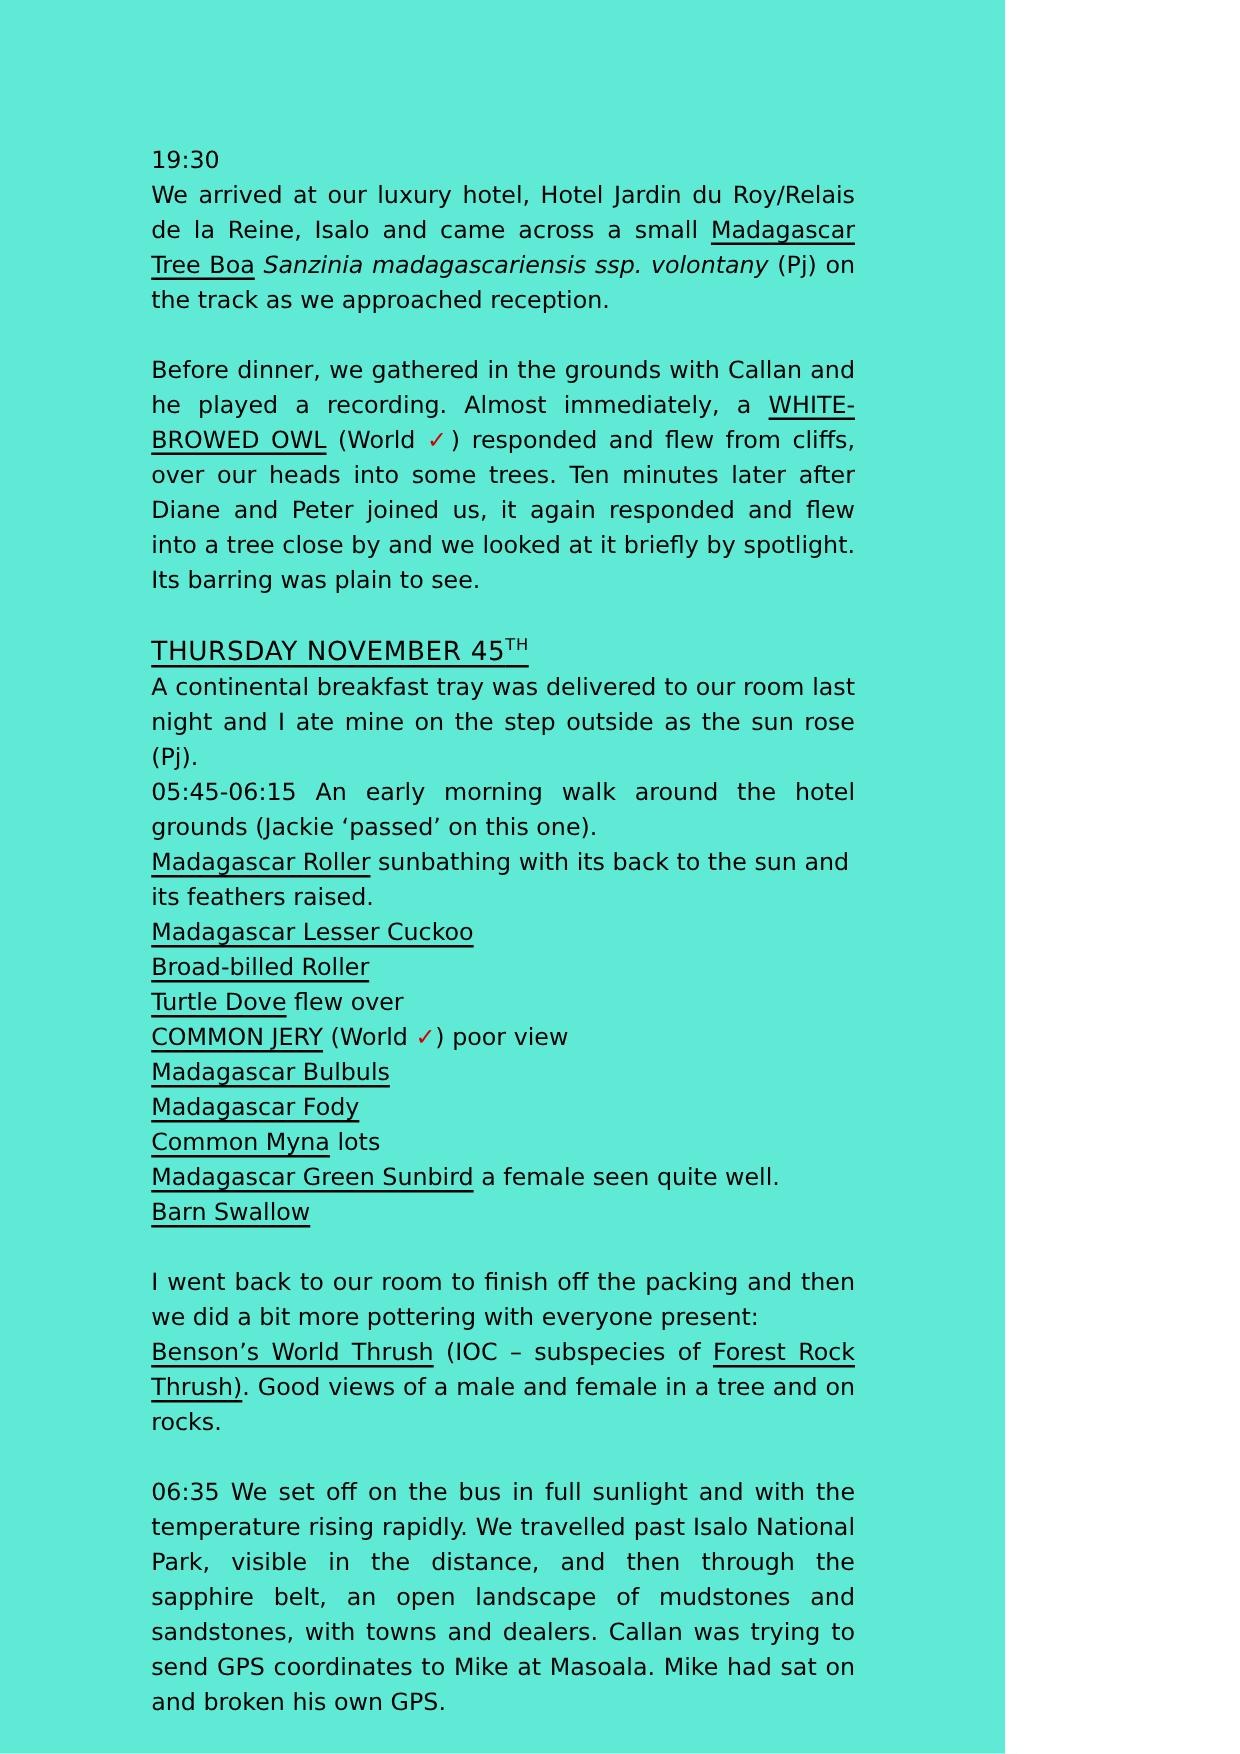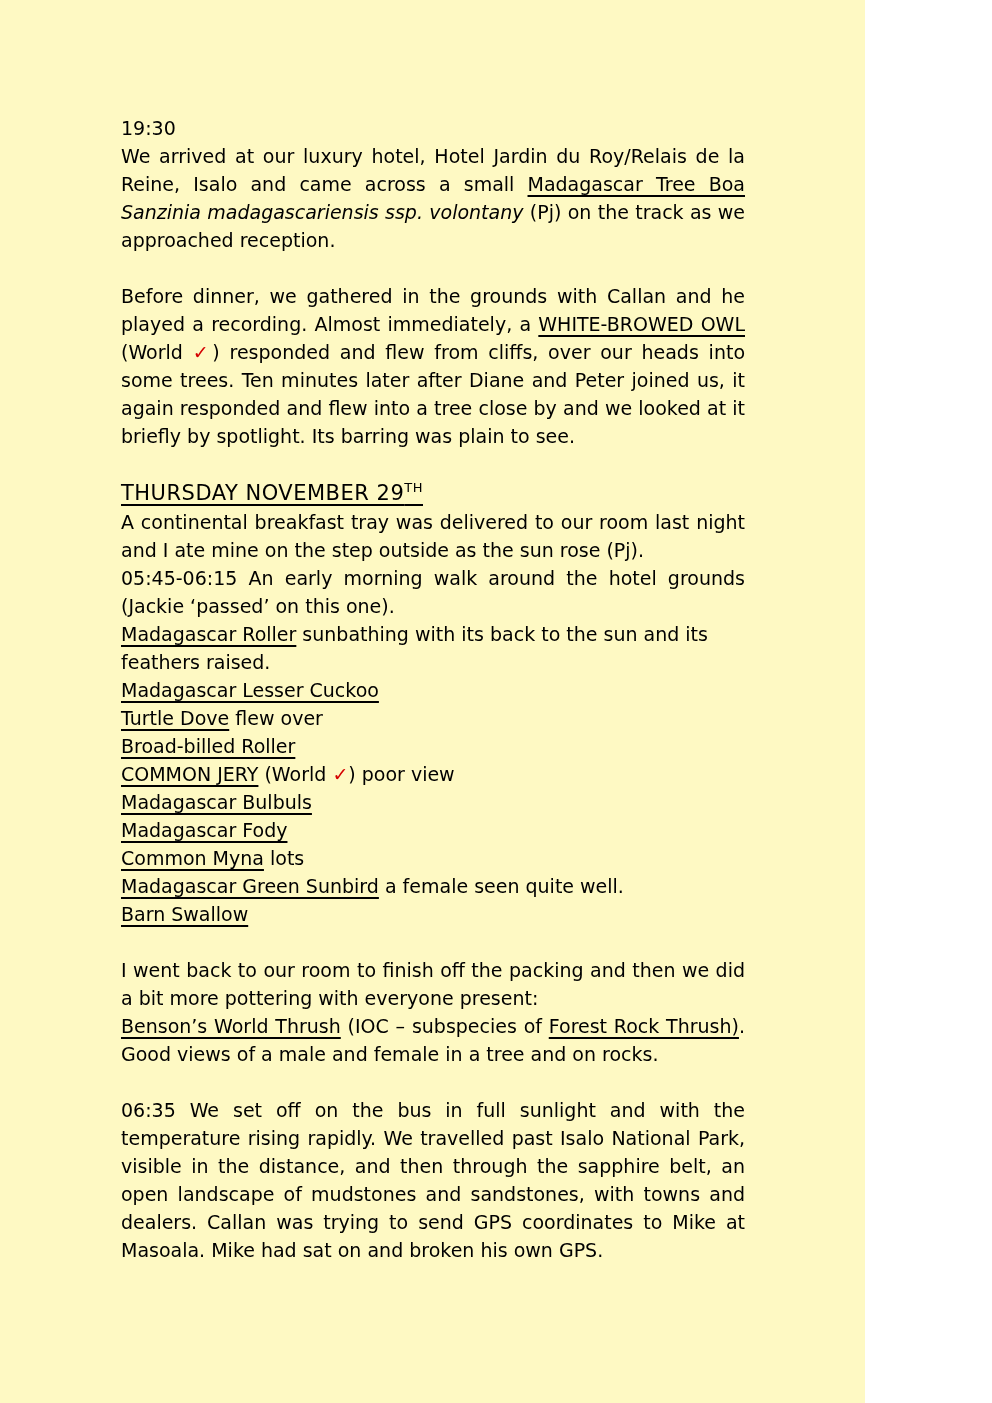--- a/index.html
+++ b/index.html
@@ -5,23 +5,23 @@
   * { margin: 0; padding: 0; box-sizing: border-box; }
   html, body { background: #ffffff; }
   body {
     width: 992px;
     height: 1403px;
     overflow: hidden;
     font-family: "DejaVu Sans", sans-serif;
     color: #000000;
   }
   .page {
-    width: 865px;
+    width: 804px;
     height: 1403px;
-    background: #fef9c3;
+    background: #5eead4;
     padding: 114px 120px 0 121px;
   }
   .block {
     font-size: 19px;
     line-height: 28px;
     color: #000000;
   }
   .just { text-align: justify; }
   .gap-after { margin-bottom: 28px; }
   .u {
@@ -55,42 +55,42 @@
   </div>
   <div class="block just gap-after">
     <span>We arrived at our luxury hotel, Hotel Jardin du Roy/Relais de la Reine, Isalo and came across a small </span><span class="u">Madagascar Tree Boa</span><span class="i"> Sanzinia madagascariensis ssp. volontany </span><span>(Pj) on the track as we approached reception.</span>
   </div>
 
   <div class="block just gap-after">
     <span>Before dinner, we gathered in the grounds with Callan and he played a recording. Almost immediately, a </span><span class="u">WHITE-BROWED OWL</span><span> (World </span><span class="check">✓</span><span>) responded and flew from cliffs, over our heads into some trees. Ten minutes later after Diane and Peter joined us, it again responded and flew into a tree close by and we looked at it briefly by spotlight. Its barring was plain to see.</span>
   </div>
 
   <div class="block heading">
-    <span class="u"><span>THURSDAY NOVEMBER 29</span><sup>TH</sup></span>
+    <span class="u"><span>THURSDAY NOVEMBER 45</span><sup>TH</sup></span>
   </div>
 
   <div class="block just">
     <span>A continental breakfast tray was delivered to our room last night and I ate mine on the step outside as the sun rose (Pj).</span>
   </div>
 
   <div class="block just">
     <span>05:45-06:15 An early morning walk around the hotel grounds (Jackie ‘passed’ on this one).</span>
   </div>
 
   <div class="block">
     <span class="u">Madagascar Roller</span><span> sunbathing with its back to the sun and its feathers raised.</span>
   </div>
   <div class="block">
     <span class="u">Madagascar Lesser Cuckoo</span><span></span>
   </div>
   <div class="block">
-    <span class="u">Turtle Dove</span><span> flew over</span>
+    <span class="u">Broad-billed Roller</span><span></span>
   </div>
   <div class="block">
-    <span class="u">Broad-billed Roller</span><span></span>
+    <span class="u">Turtle Dove</span><span> flew over</span>
   </div>
   <div class="block">
     <span class="u">COMMON JERY</span><span> (World </span><span class="check">✓</span><span>) poor view</span>
   </div>
   <div class="block">
     <span class="u">Madagascar Bulbuls</span><span></span>
   </div>
   <div class="block">
     <span class="u">Madagascar Fody</span><span></span>
   </div>

